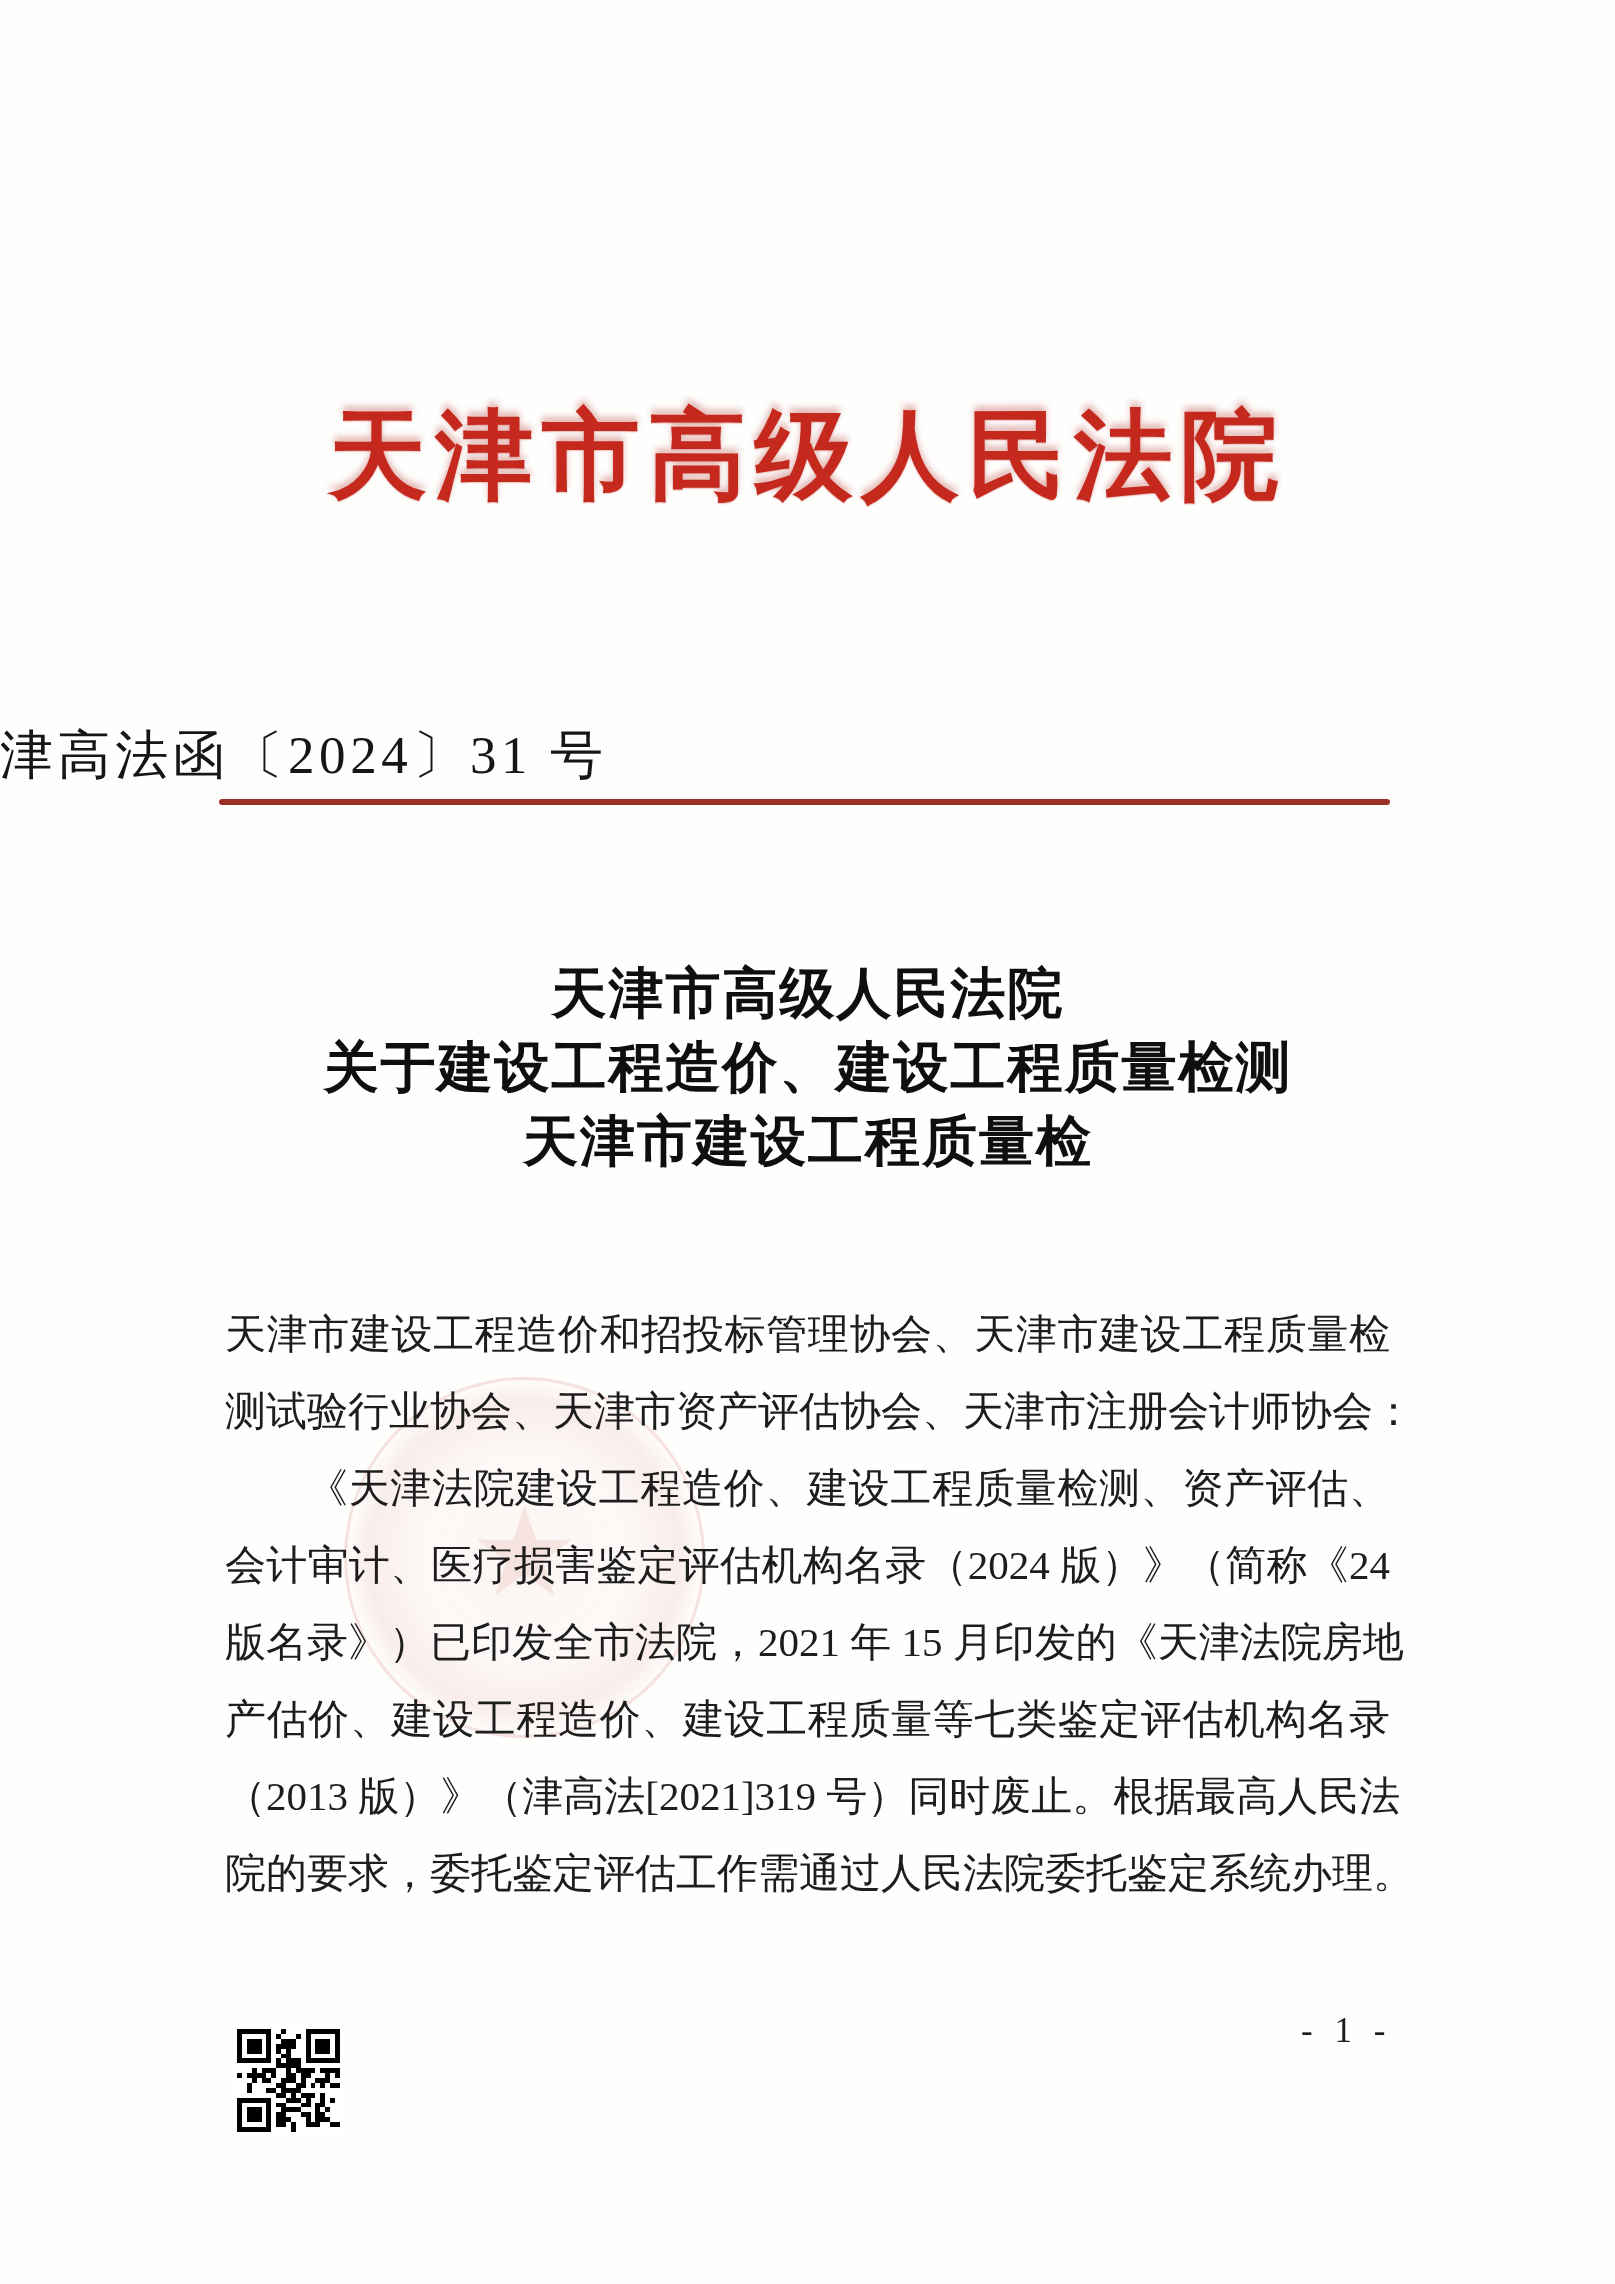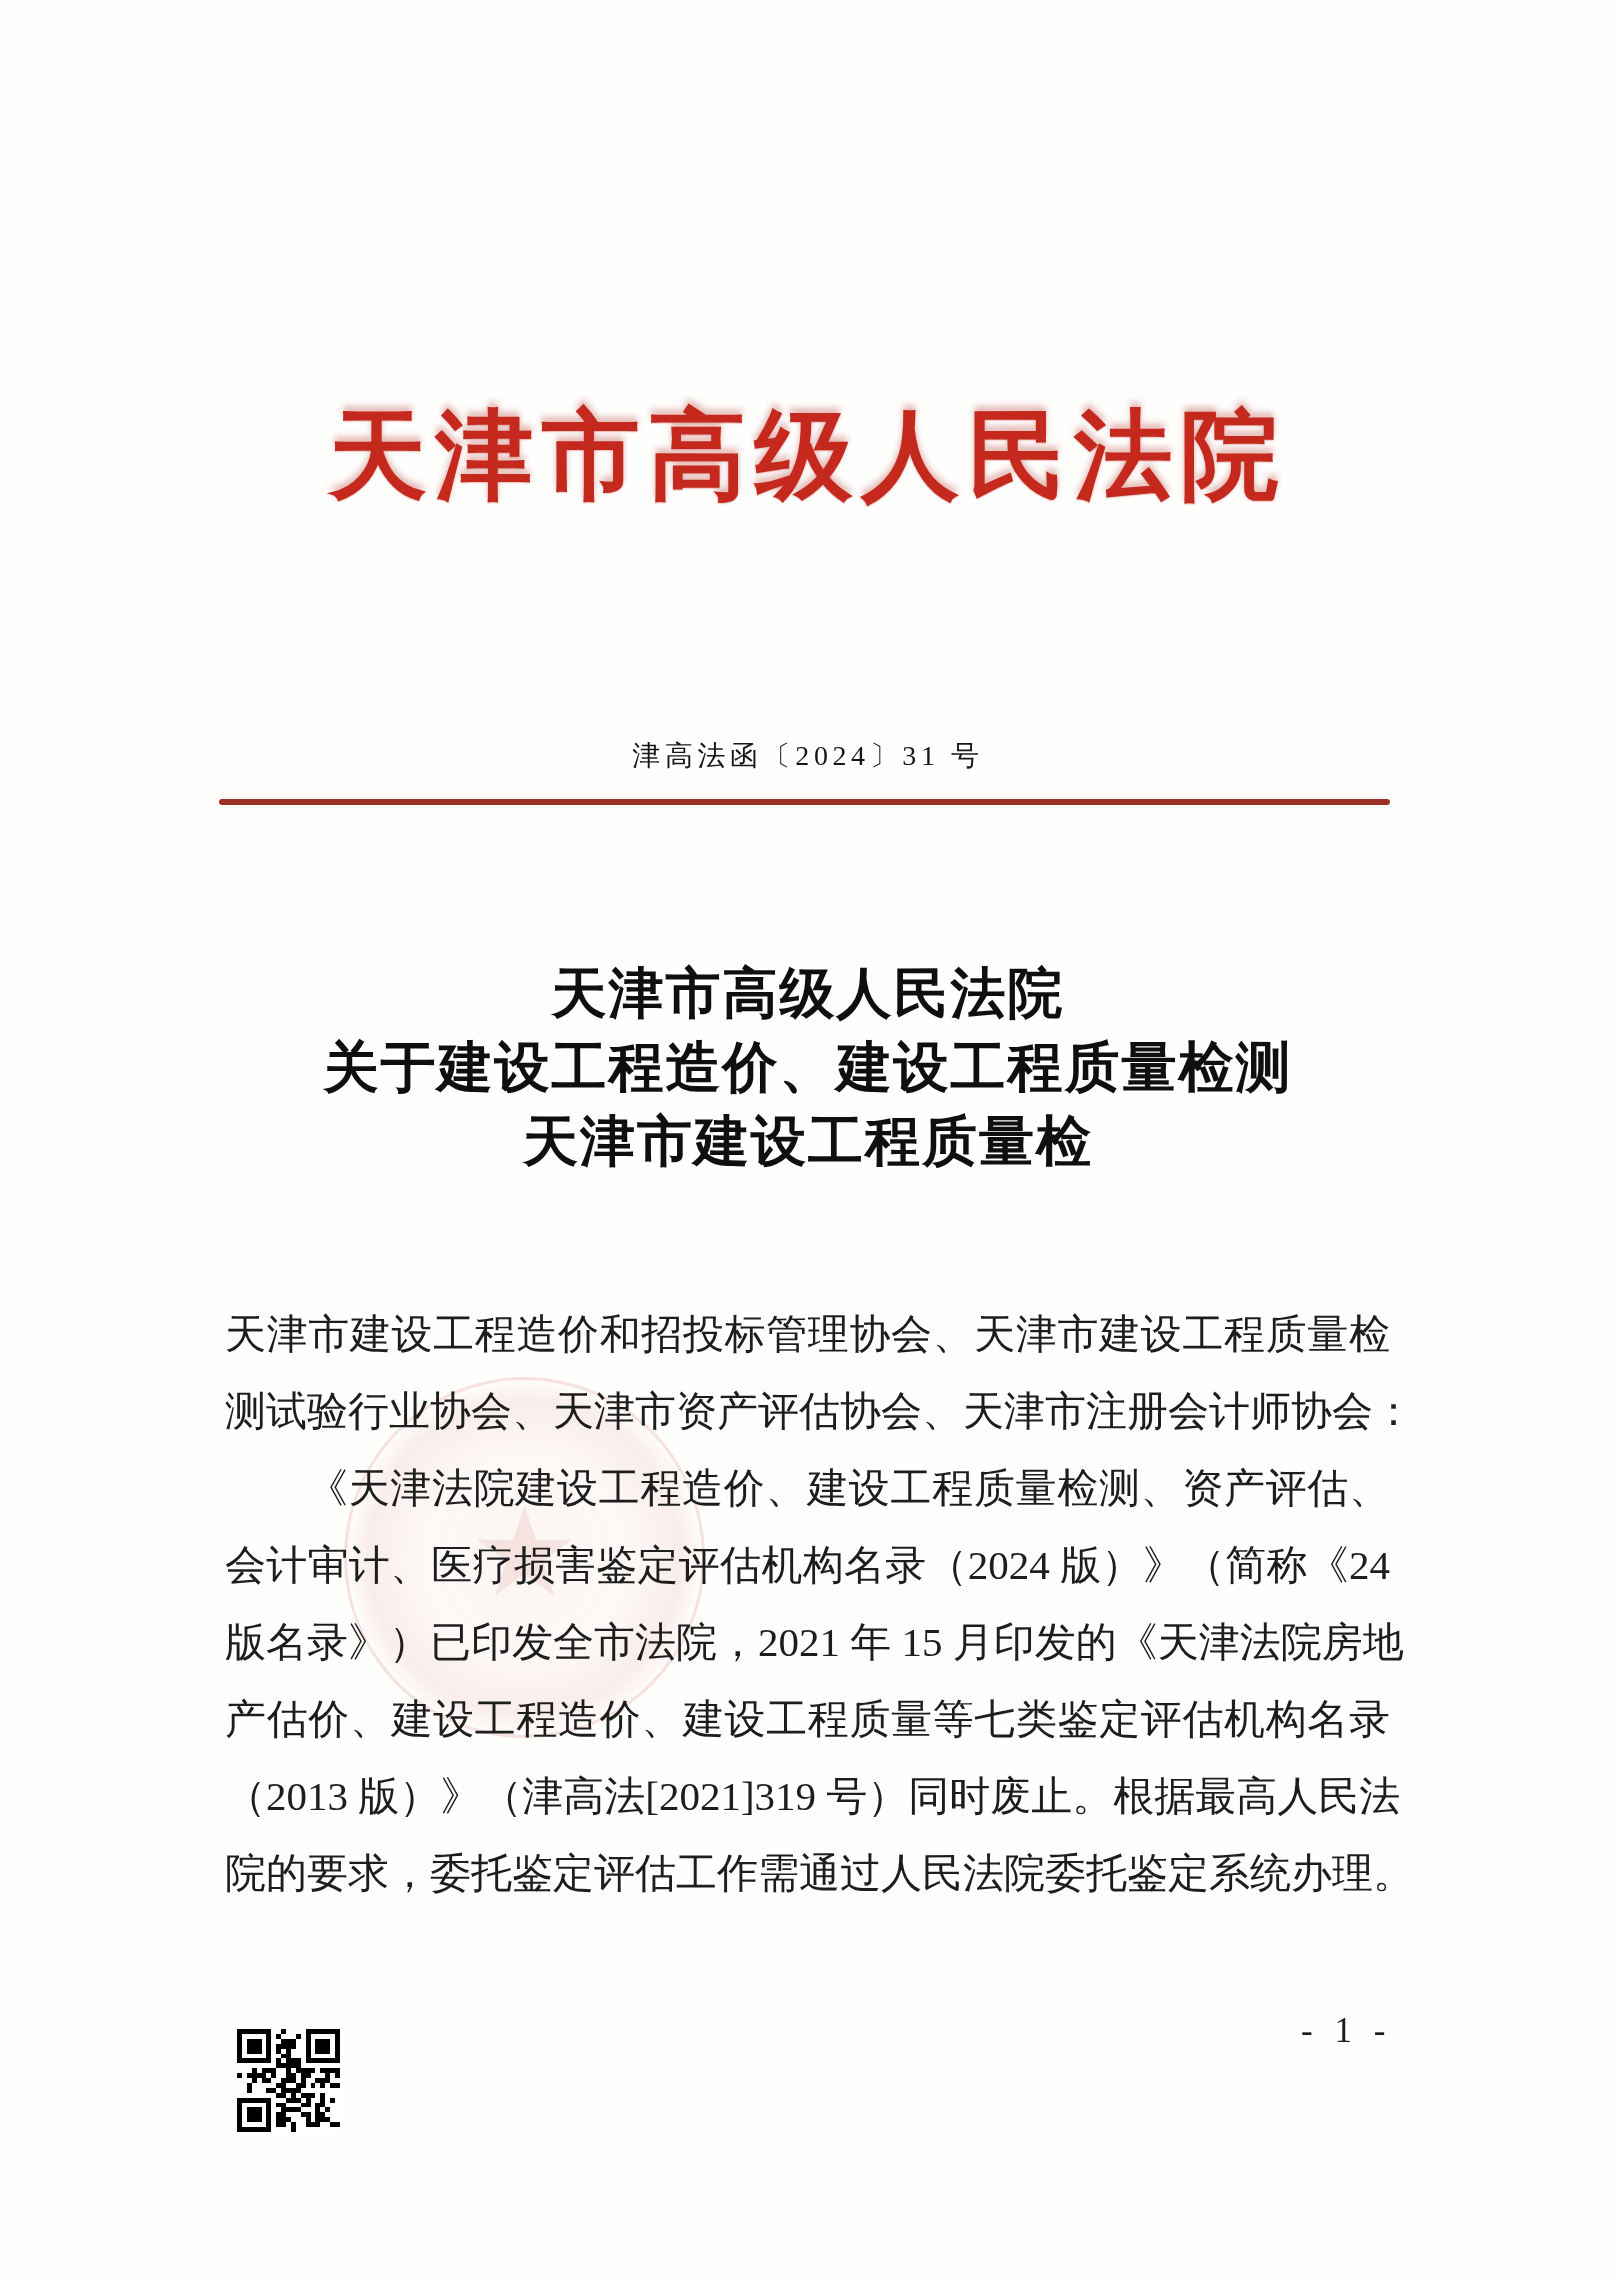--- a/index.html
+++ b/index.html
@@ -19,22 +19,21 @@
     font-size:98px;line-height:114px;
     font-weight:900;
     letter-spacing:8.5px;
     color:#c5281c;
     text-shadow:0 -5.2px 6.5px rgba(170,25,15,.30), 0 1.3px 1.3px rgba(170,25,15,.25);
     white-space:nowrap;
   }
   
   .doc-number{
     position:absolute;top:729px;left:0;width:100%;
-    text-align:center;
-    font-size:28px;line-height:53px;
+    font-size:53px;line-height:53px;
     letter-spacing:4.6px;
     color:#161616;
     white-space:nowrap;
   }
   
   .red-line{
     position:absolute;top:799px;left:219px;
     width:1171px;height:5.9px;
     background:#9e2f26;
     border-radius:3.3px;

